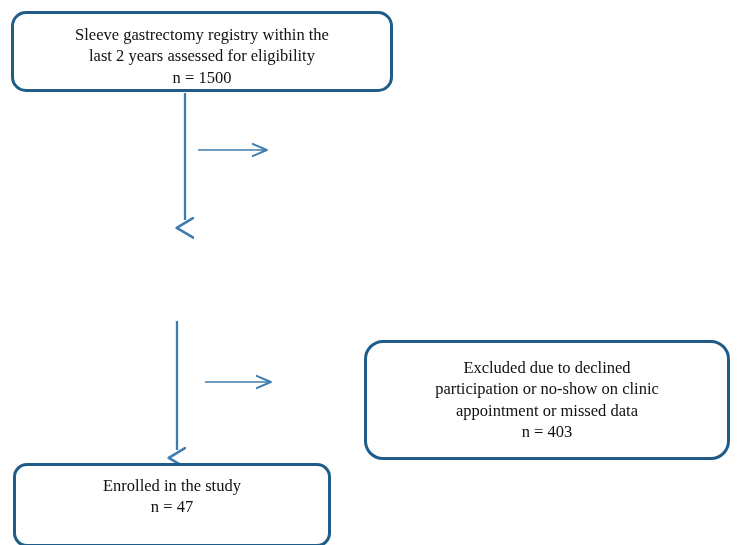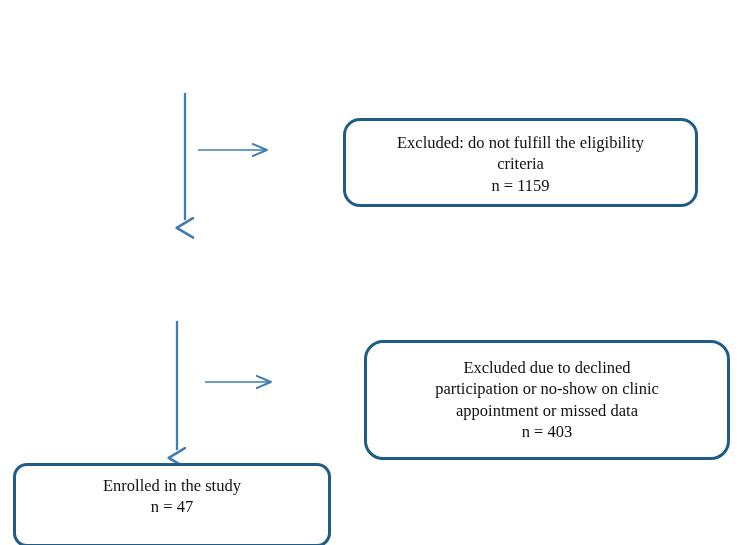--- a/index.html
+++ b/index.html
@@ -122,26 +122,26 @@
 
     <g>
       <line x1="177" y1="321" x2="177" y2="450" stroke="#3e7cb1" stroke-width="2.3" marker-end="url(#arrowhead-down)"></line>
     </g>
 
     <g>
       <line x1="205" y1="382" x2="270" y2="382" stroke="#3e7cb1" stroke-width="1.7" marker-end="url(#arrowhead-right)"></line>
     </g>
   </svg>
 
+  <div class="node-box" id="box-registry">
+    <span class="node-text">Sleeve gastrectomy registry within the
+last 2 years assessed for eligibility
+n = 1500</span>
+  </div>
 
-  <div class="node-box" id="box-excluded-eligibility">
-    <span class="node-text">Excluded: do not fulfill the eligibility
-criteria
-n = 1159</span>
-  </div>
 
 
   <div class="node-box" id="box-excluded-declined">
     <span class="node-text">Excluded due to declined
 participation or no-show on clinic
 appointment or missed data
 n = 403</span>
   </div>
 
   <div class="node-box" id="box-enrolled">

